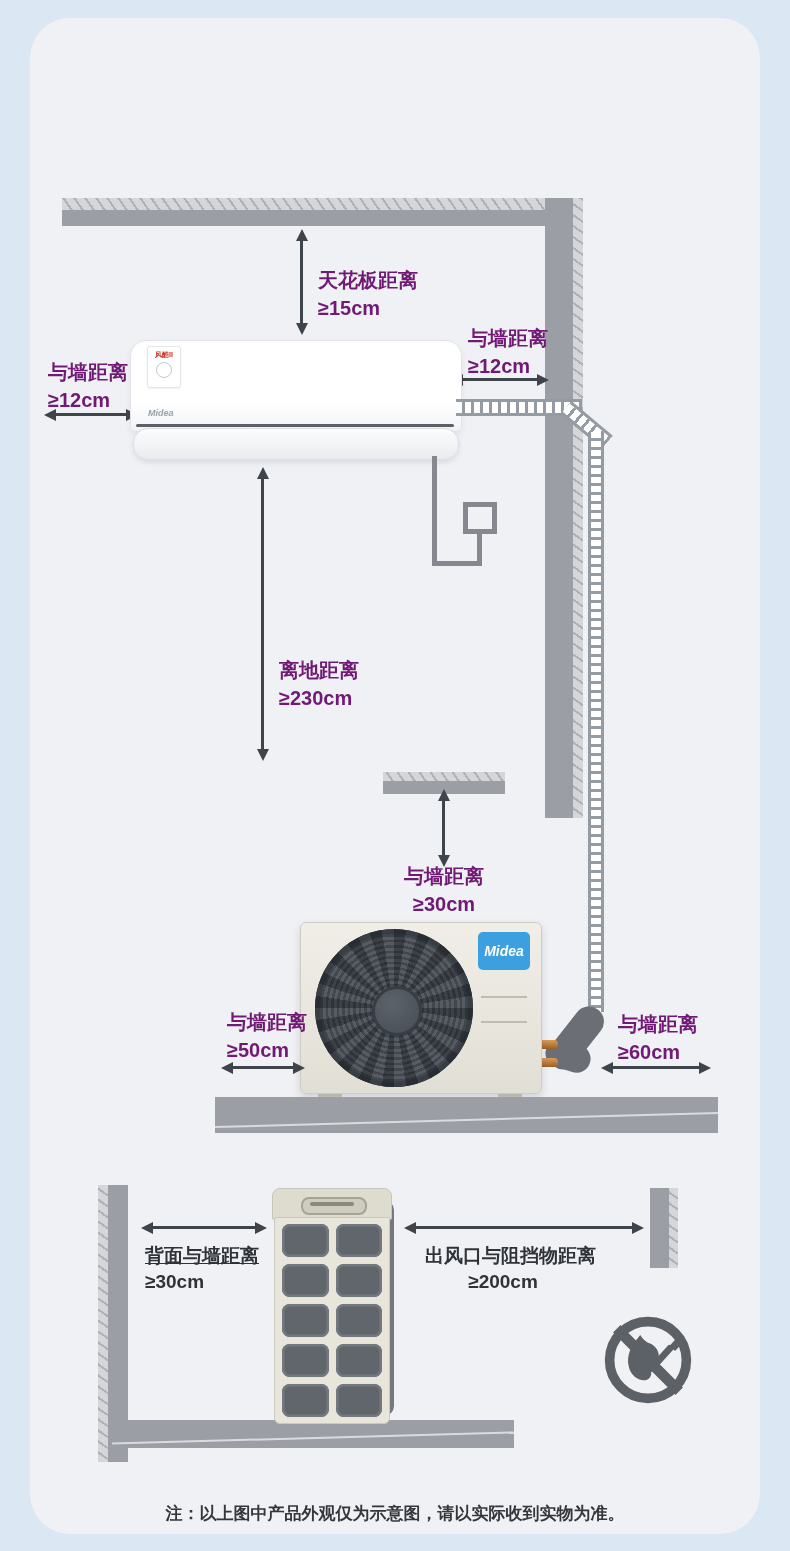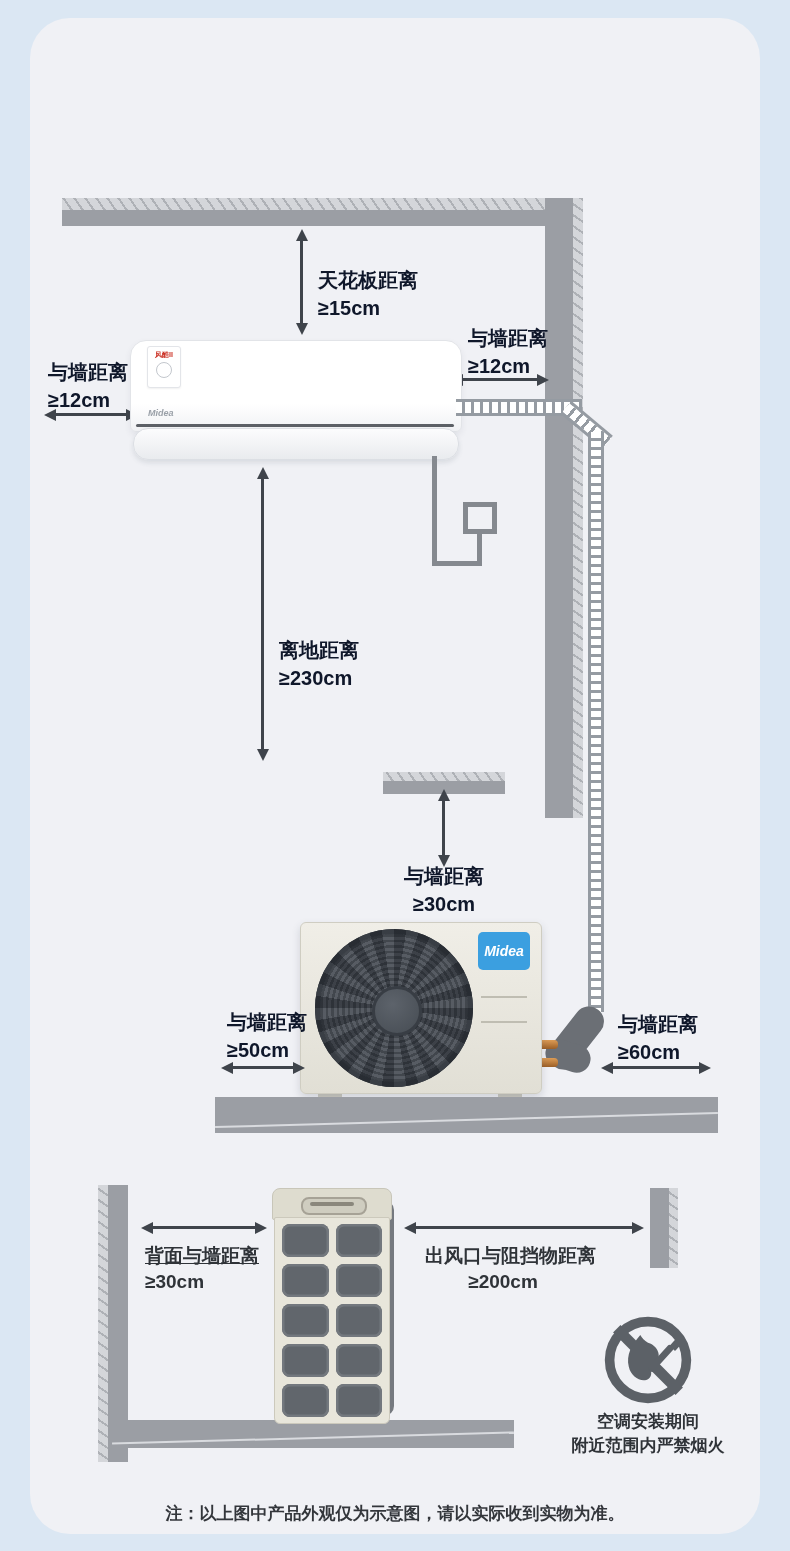--- a/index.html
+++ b/index.html
@@ -3,21 +3,21 @@
 <meta charset="utf-8">
 <style>
   html,body{margin:0;padding:0;}
   body{width:790px;height:1551px;background:#dbe7f3;font-family:"Liberation Sans","DejaVu Sans",sans-serif;}
   #stage{position:relative;width:790px;height:1551px;overflow:hidden;}
   .card{position:absolute;left:30px;top:18px;width:730px;height:1516px;background:#f0f1f5;border-radius:40px;}
 
   
   .title{position:absolute;left:30px;top:96px;width:730px;text-align:center;
          font-size:53px;font-weight:800;letter-spacing:7px;color:#17181a;}
-  .mlabel{position:absolute;font-size:20px;line-height:28px;font-weight:700;color:#0f172a;white-space:nowrap;}
+  .mlabel{position:absolute;font-size:20px;line-height:28px;font-weight:700;color:#701a75;white-space:nowrap;}
   .mlabel-s{position:absolute;font-size:19px;line-height:26px;font-weight:700;color:#2f3338;white-space:nowrap;}
   .center{text-align:center;}
   .warn-text{position:absolute;font-size:17px;line-height:24px;font-weight:700;color:#2f3338;text-align:center;white-space:nowrap;}
   .note{position:absolute;left:30px;top:1502px;width:730px;text-align:center;
         font-size:17px;font-weight:600;color:#33363b;}
 
   
   .bar{position:absolute;background:#9b9ea4;}
   .hatch-h{background:
       repeating-linear-gradient(55deg,#d4d6da 0 7px,#aeb1b6 7px 9px);}
@@ -138,21 +138,21 @@
   <div class="pipe-h" style="left:456px;top:399px;width:126px;height:11px;"></div>
   <div class="pipe-h" style="left:566px;top:399px;width:54px;height:11px;transform:rotate(40deg);transform-origin:left center;"></div>
   <div class="pipe-v" style="left:588px;top:432px;width:10px;height:580px;"></div>
 
   <div class="cord" style="left:432px;top:456px;width:5px;height:110px;"></div>
   <div class="cord" style="left:432px;top:561px;width:50px;height:5px;"></div>
   <div class="cord" style="left:477px;top:532px;width:5px;height:34px;"></div>
   <div class="plug" style="left:463px;top:502px;width:24px;height:22px;"></div>
 
   <div class="arrow-v" style="left:261px;top:478px;height:272px;"></div>
-  <div class="mlabel" style="left:279px;top:636px;">
+  <div class="mlabel" style="left:279px;top:656px;">
     <span style="display:block;">离地距离</span>
     <span style="display:block;">≥230cm</span>
   </div>
 
   <div class="bar" style="left:383px;top:772px;width:122px;height:22px;">
     <div class="strip hatch-h" style="left:0;top:0;right:0;height:9px;"></div>
   </div>
   <div class="arrow-v" style="left:442px;top:800px;height:56px;"></div>
   <div class="mlabel center" style="left:383px;top:862px;width:122px;">
     <span style="display:block;">与墙距离</span>
@@ -232,19 +232,15 @@
     <span style="display:block;text-align:center;">≥200cm</span>
   </div>
 
   <svg class="nofire" viewBox="0 0 100 100">
     <path d="M42 24 C33 34 27 45 30 57 C32 66 40 72 47 71 C53 70 55 64 52 59 C58 63 61 57 59 51 C65 44 58 34 50 32 C46 30 44 27 42 24 Z" fill="#5c6167"></path>
     <rect x="46" y="45" width="34" height="7" rx="2" fill="#5c6167" transform="rotate(-48 63 48)"></rect>
     <rect x="74" y="31" width="9" height="8" rx="1" fill="#5c6167" transform="rotate(-48 78 35)"></rect>
     <circle cx="50" cy="50" r="40" fill="none" stroke="#5c6167" stroke-width="10"></circle>
     <rect x="44.5" y="4" width="11" height="92" fill="#5c6167" transform="rotate(-45 50 50)"></rect>
   </svg>
-  <div class="warn-text" style="left:548px;top:1410px;width:200px;">
-    <span style="display:block;">空调安装期间</span>
-    <span style="display:block;">附近范围内严禁烟火</span>
-  </div>
 
   <div class="note">注：以上图中产品外观仅为示意图，请以实际收到实物为准。</div>
 </div>
 
 </body></html>

